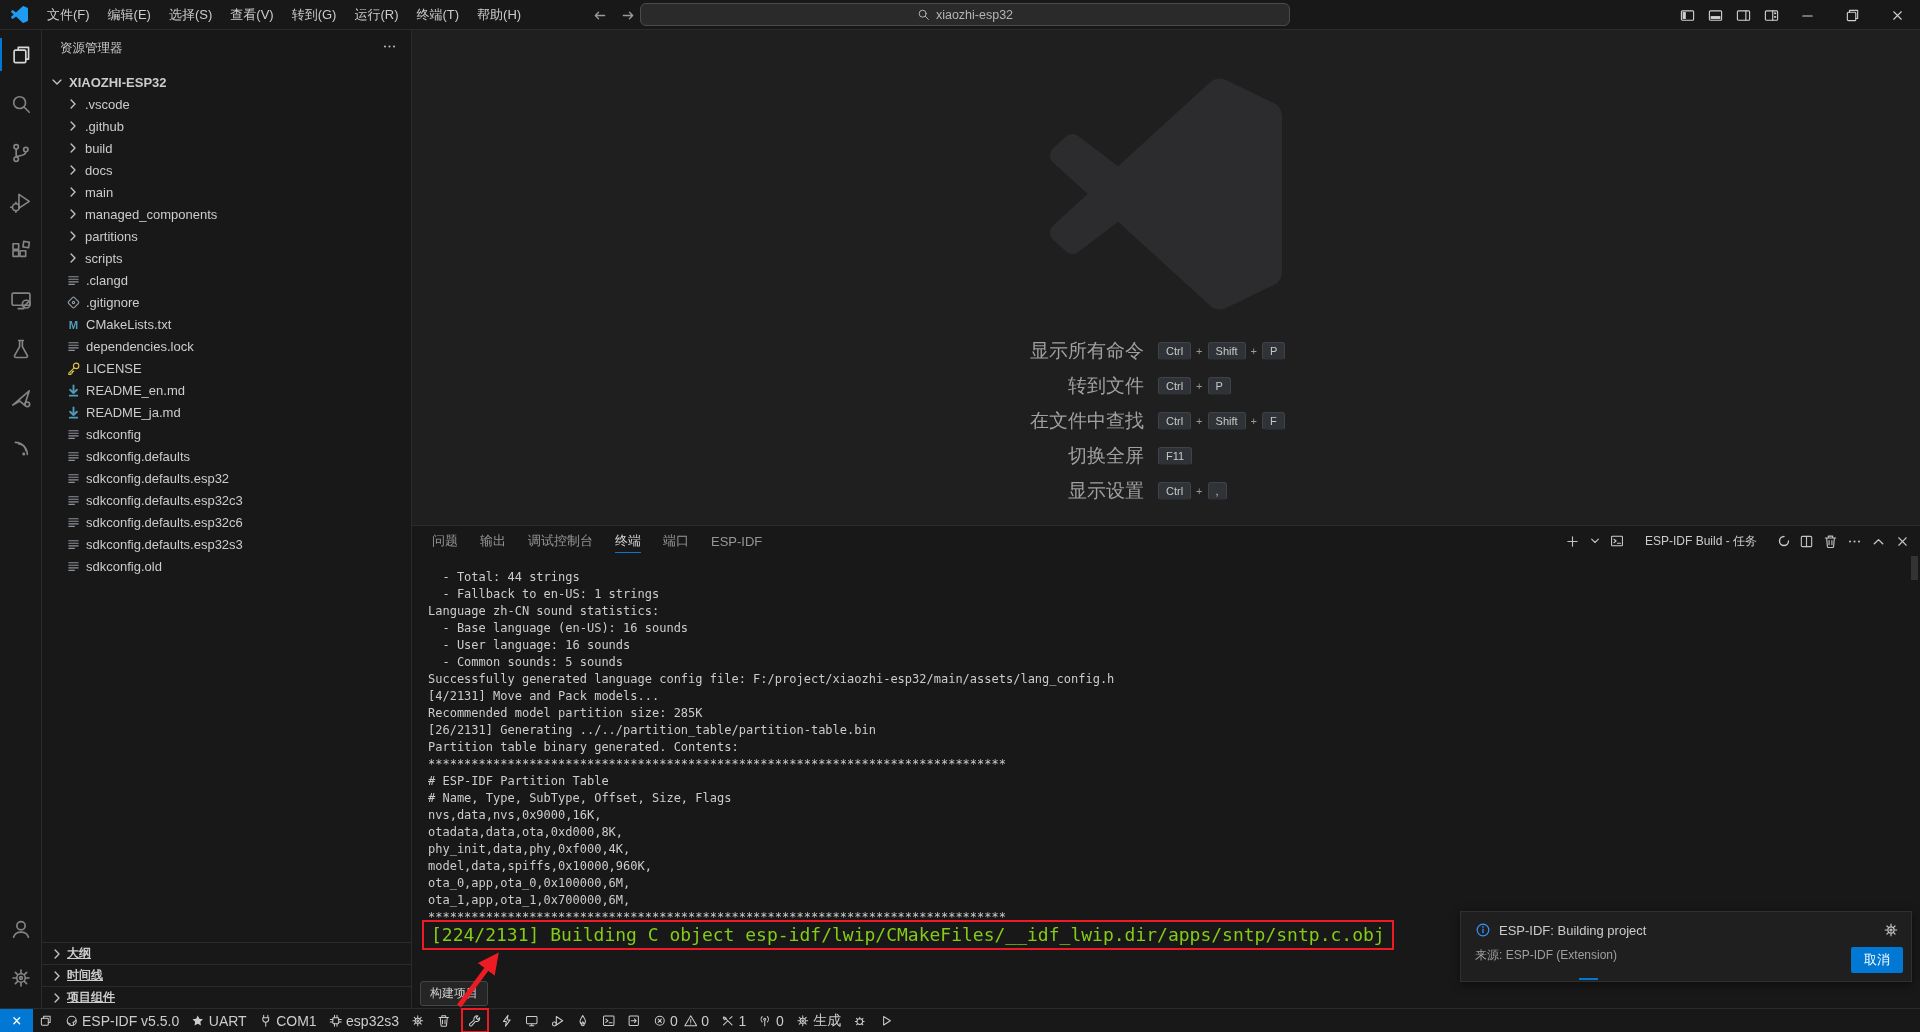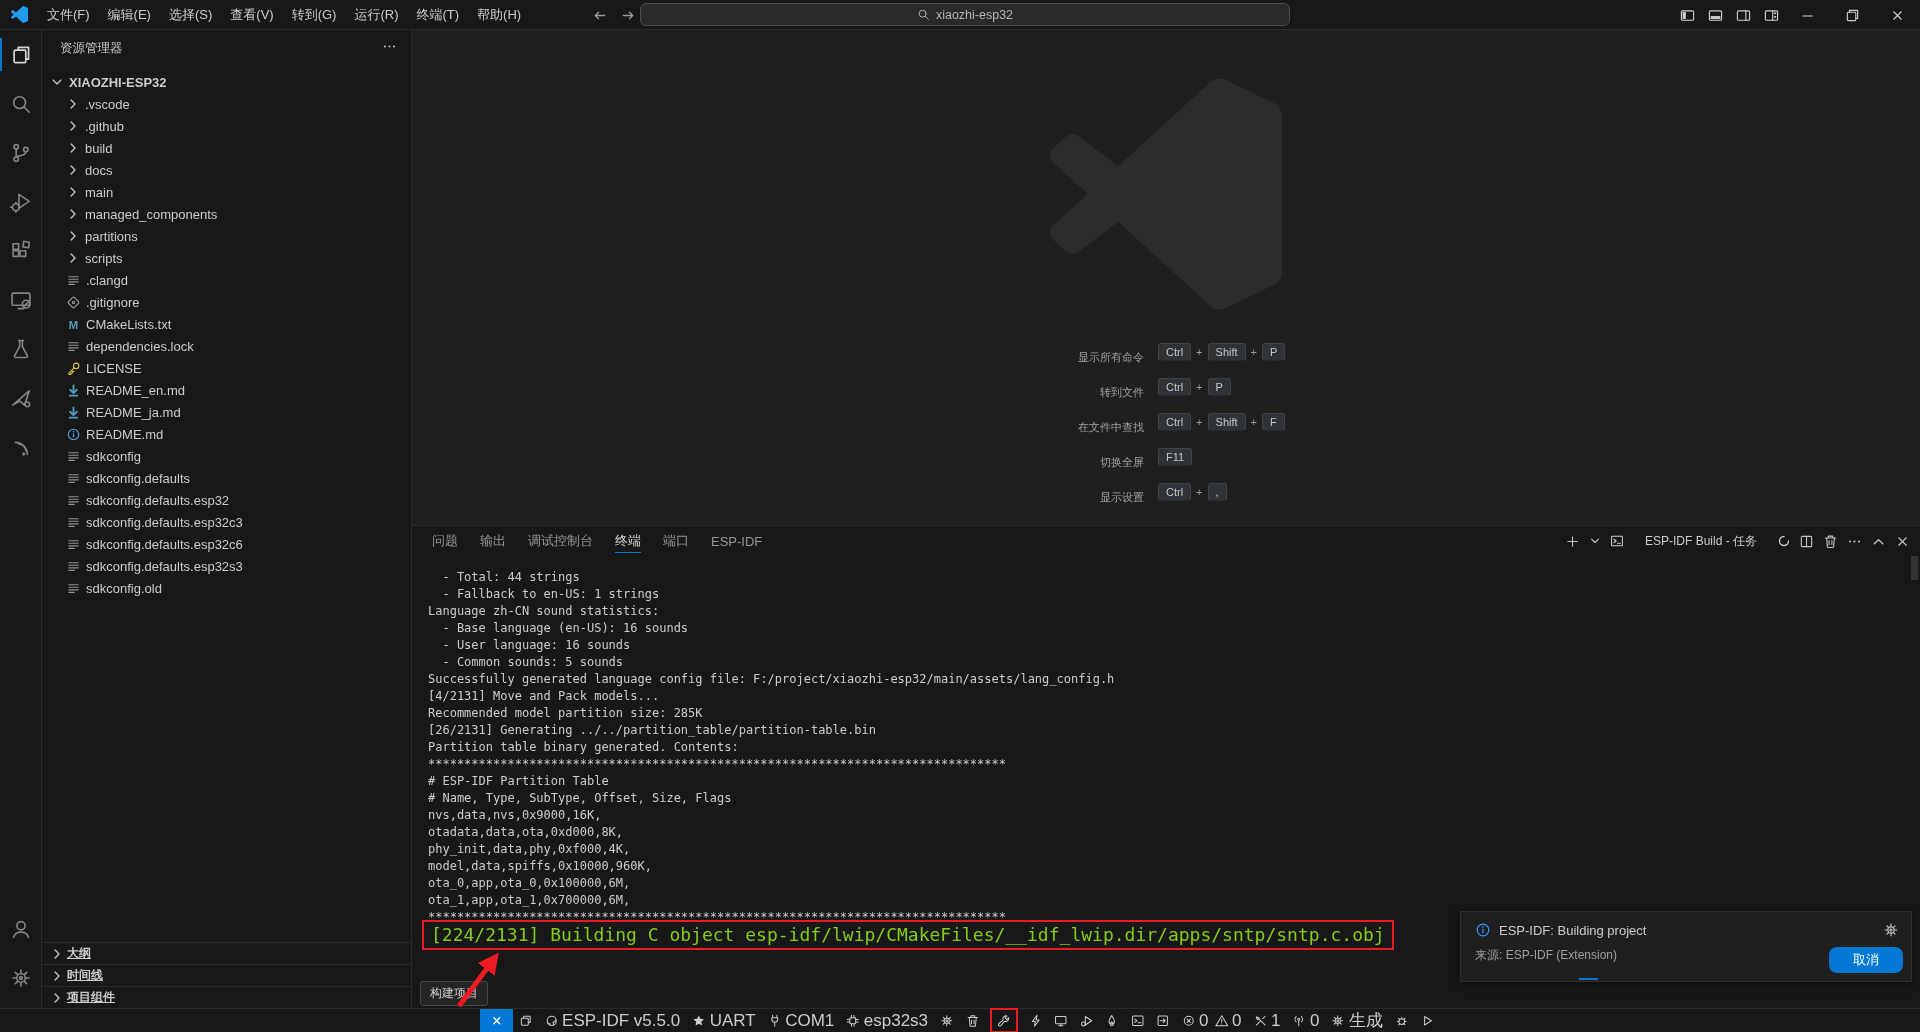--- a/index.html
+++ b/index.html
@@ -58,21 +58,21 @@
   #side-sections{position:absolute;left:0;right:0;bottom:0;}
   .section{height:22px;display:flex;align-items:center;gap:3px;padding-left:8px;
     border-top:1px solid var(--border);font-size:12px;font-weight:bold;color:#cccccc;text-decoration:underline;}
   .section .ic{width:14px;height:14px;color:#c5c5c5;}
 
   
   #editor{position:absolute;left:412px;top:30px;width:1508px;height:495px;background:var(--bg);}
   #wm-logo{position:absolute;left:638px;top:48px;width:232px;height:232px;}
   #shortcuts{position:absolute;left:0;right:0;top:308px;}
   .sc-row{display:grid;grid-template-columns:220px 250px;gap:14px;justify-content:center;align-items:center;height:18px;margin-bottom:17px;}
-  .sc-label{text-align:right;color:#a0a0a0;font-size:11px;margin-top:12px;}
+  .sc-label{text-align:right;color:#a0a0a0;font-size:19px;}
   .sc-keys{display:flex;align-items:center;}
   .k{background:#2f3337;border:1px solid #3f4347;border-bottom-color:#272a2d;border-radius:3px;
     padding:1px 7px;font-size:11px;color:#c8c8c8;line-height:14px;}
   .plus{color:#9a9a9a;margin:0 5px;font-size:11px;}
 
   
   #panel{position:absolute;left:412px;top:525px;width:1508px;height:483px;background:var(--bg2);
     border-top:1px solid var(--border);}
   #panel-tabs{display:flex;align-items:center;height:30px;padding-left:20px;}
   .ptab{margin-right:22px;font-size:13px;color:#969696;height:30px;display:flex;align-items:center;position:relative;}
@@ -94,27 +94,27 @@
 
   
   #notification{position:absolute;left:1460px;top:911px;width:452px;height:71px;background:#1f1f1f;
     border:1px solid #303031;box-shadow:0 2px 8px rgba(0,0,0,.5);z-index:40;}
   #notif-row1{display:flex;align-items:center;gap:8px;padding:10px 12px 0 14px;}
   #notif-title{font-size:13px;color:#cccccc;flex:1;}
   #notif-row1 .ic{width:16px;height:16px;}
   #notif-gear{color:#c5c5c5;}
   #notif-row2{display:flex;padding:9px 8px 0 14px;}
   #notif-source{font-size:12px;color:#9f9f9f;flex:1;}
-  #notif-action{background:var(--accent);color:#ffffff;border:none;font-size:13px;padding:4px 24px;
-    border-radius:8px;font-family:inherit;margin-left:32px;}
+  #notif-action{background:var(--accent);color:#ffffff;border:none;font-size:13px;padding:4px 13px;
+    border-radius:2px;font-family:inherit;margin-left:32px;}
   #notif-progress{position:absolute;left:118px;bottom:1px;width:19px;height:2.5px;background:var(--accent);}
 
   
   #statusbar{position:absolute;left:0;top:1008px;width:1920px;height:24px;background:var(--bg2);
-    border-top:1px solid var(--border);display:flex;align-items:center;font-size:17px;color:#cccccc;z-index:10;flex-direction:column;}
+    border-top:1px solid var(--border);display:flex;align-items:center;font-size:14px;color:#cccccc;z-index:10;}
   #status-left{display:flex;align-items:center;height:100%;}
   #status-right{margin-left:auto;display:flex;align-items:center;gap:16px;height:100%;padding-right:12px;}
   .st-item{display:flex;align-items:center;gap:4px;padding:0 6px;height:100%;}
   .st-item .ic{width:13.5px;height:13.5px;}
   .st-item.remote{background:var(--accent);color:#ffffff;width:33px;justify-content:center;padding:0;}
   .st-item.boxed{outline:2px solid var(--red);outline-offset:-1px;margin:0 6px;}
   .st-item.tight{padding-left:0;}
 
   
   #annot{position:absolute;left:0;top:0;z-index:70;pointer-events:none;}
@@ -454,30 +454,20 @@
         </span>
         <span class="lbl">README_en.md</span>
       </div>
       <div class="row file">
         <span class="ic fi c-md">
           <svg viewBox="0 0 16 16" fill="none" stroke="currentColor" stroke-width="2" stroke-linecap="round" stroke-linejoin="round">
             <path d="M8 2.5v8M4.4 7.2L8 10.8l3.6-3.6M4 13.5h8"></path>
           </svg>
         </span>
         <span class="lbl">README_ja.md</span>
-      </div>
-      <div class="row file">
-        <span class="ic fi c-info">
-          <svg viewBox="0 0 16 16" fill="none" stroke="currentColor" stroke-width="1.2" stroke-linecap="round" stroke-linejoin="round">
-            <circle cx="8" cy="8" r="5.6"></circle>
-            <path d="M8 7.3v3.4"></path>
-            <circle cx="8" cy="5" r=".8" fill="currentColor" stroke="none"></circle>
-          </svg>
-        </span>
-        <span class="lbl">README.md</span>
       </div>
       <div class="row file">
         <span class="ic fi c-list">
           <svg viewBox="0 0 16 16" fill="none" stroke="currentColor" stroke-width="1.2" stroke-linecap="round" stroke-linejoin="round">
             <path d="M3 4h10M3 6.7h10M3 9.4h10M3 12.1h6"></path>
           </svg>
         </span>
         <span class="lbl">sdkconfig</span>
       </div>
       <div class="row file">

